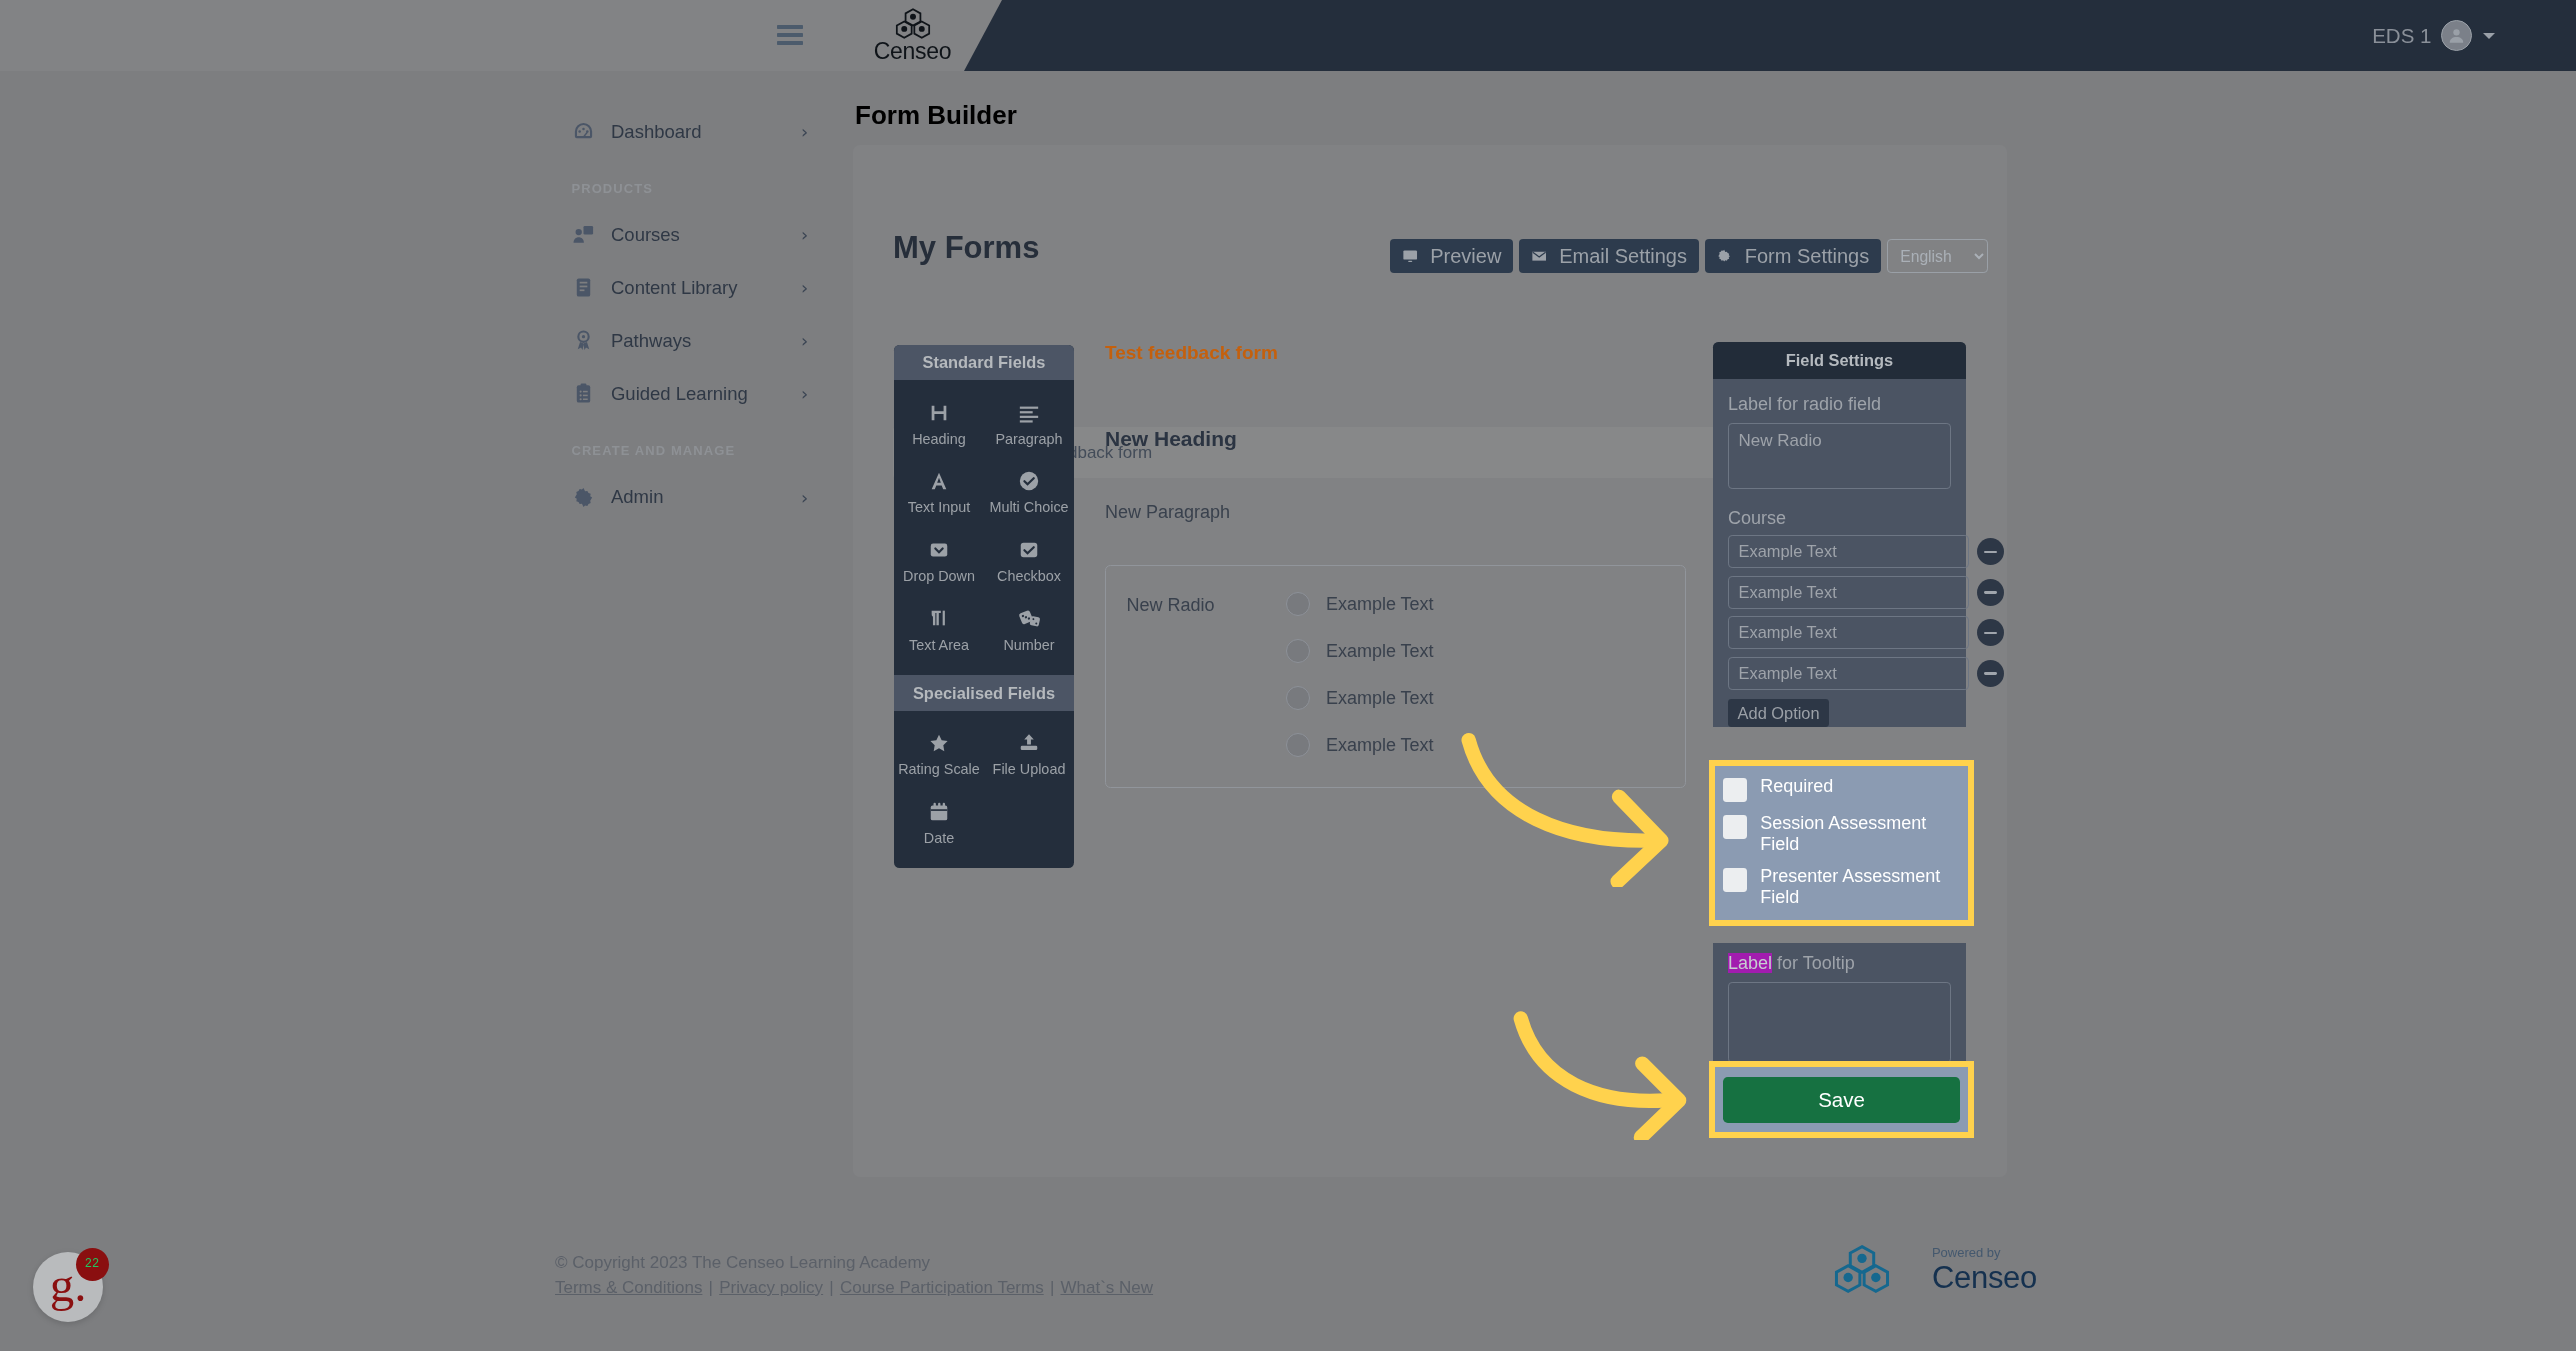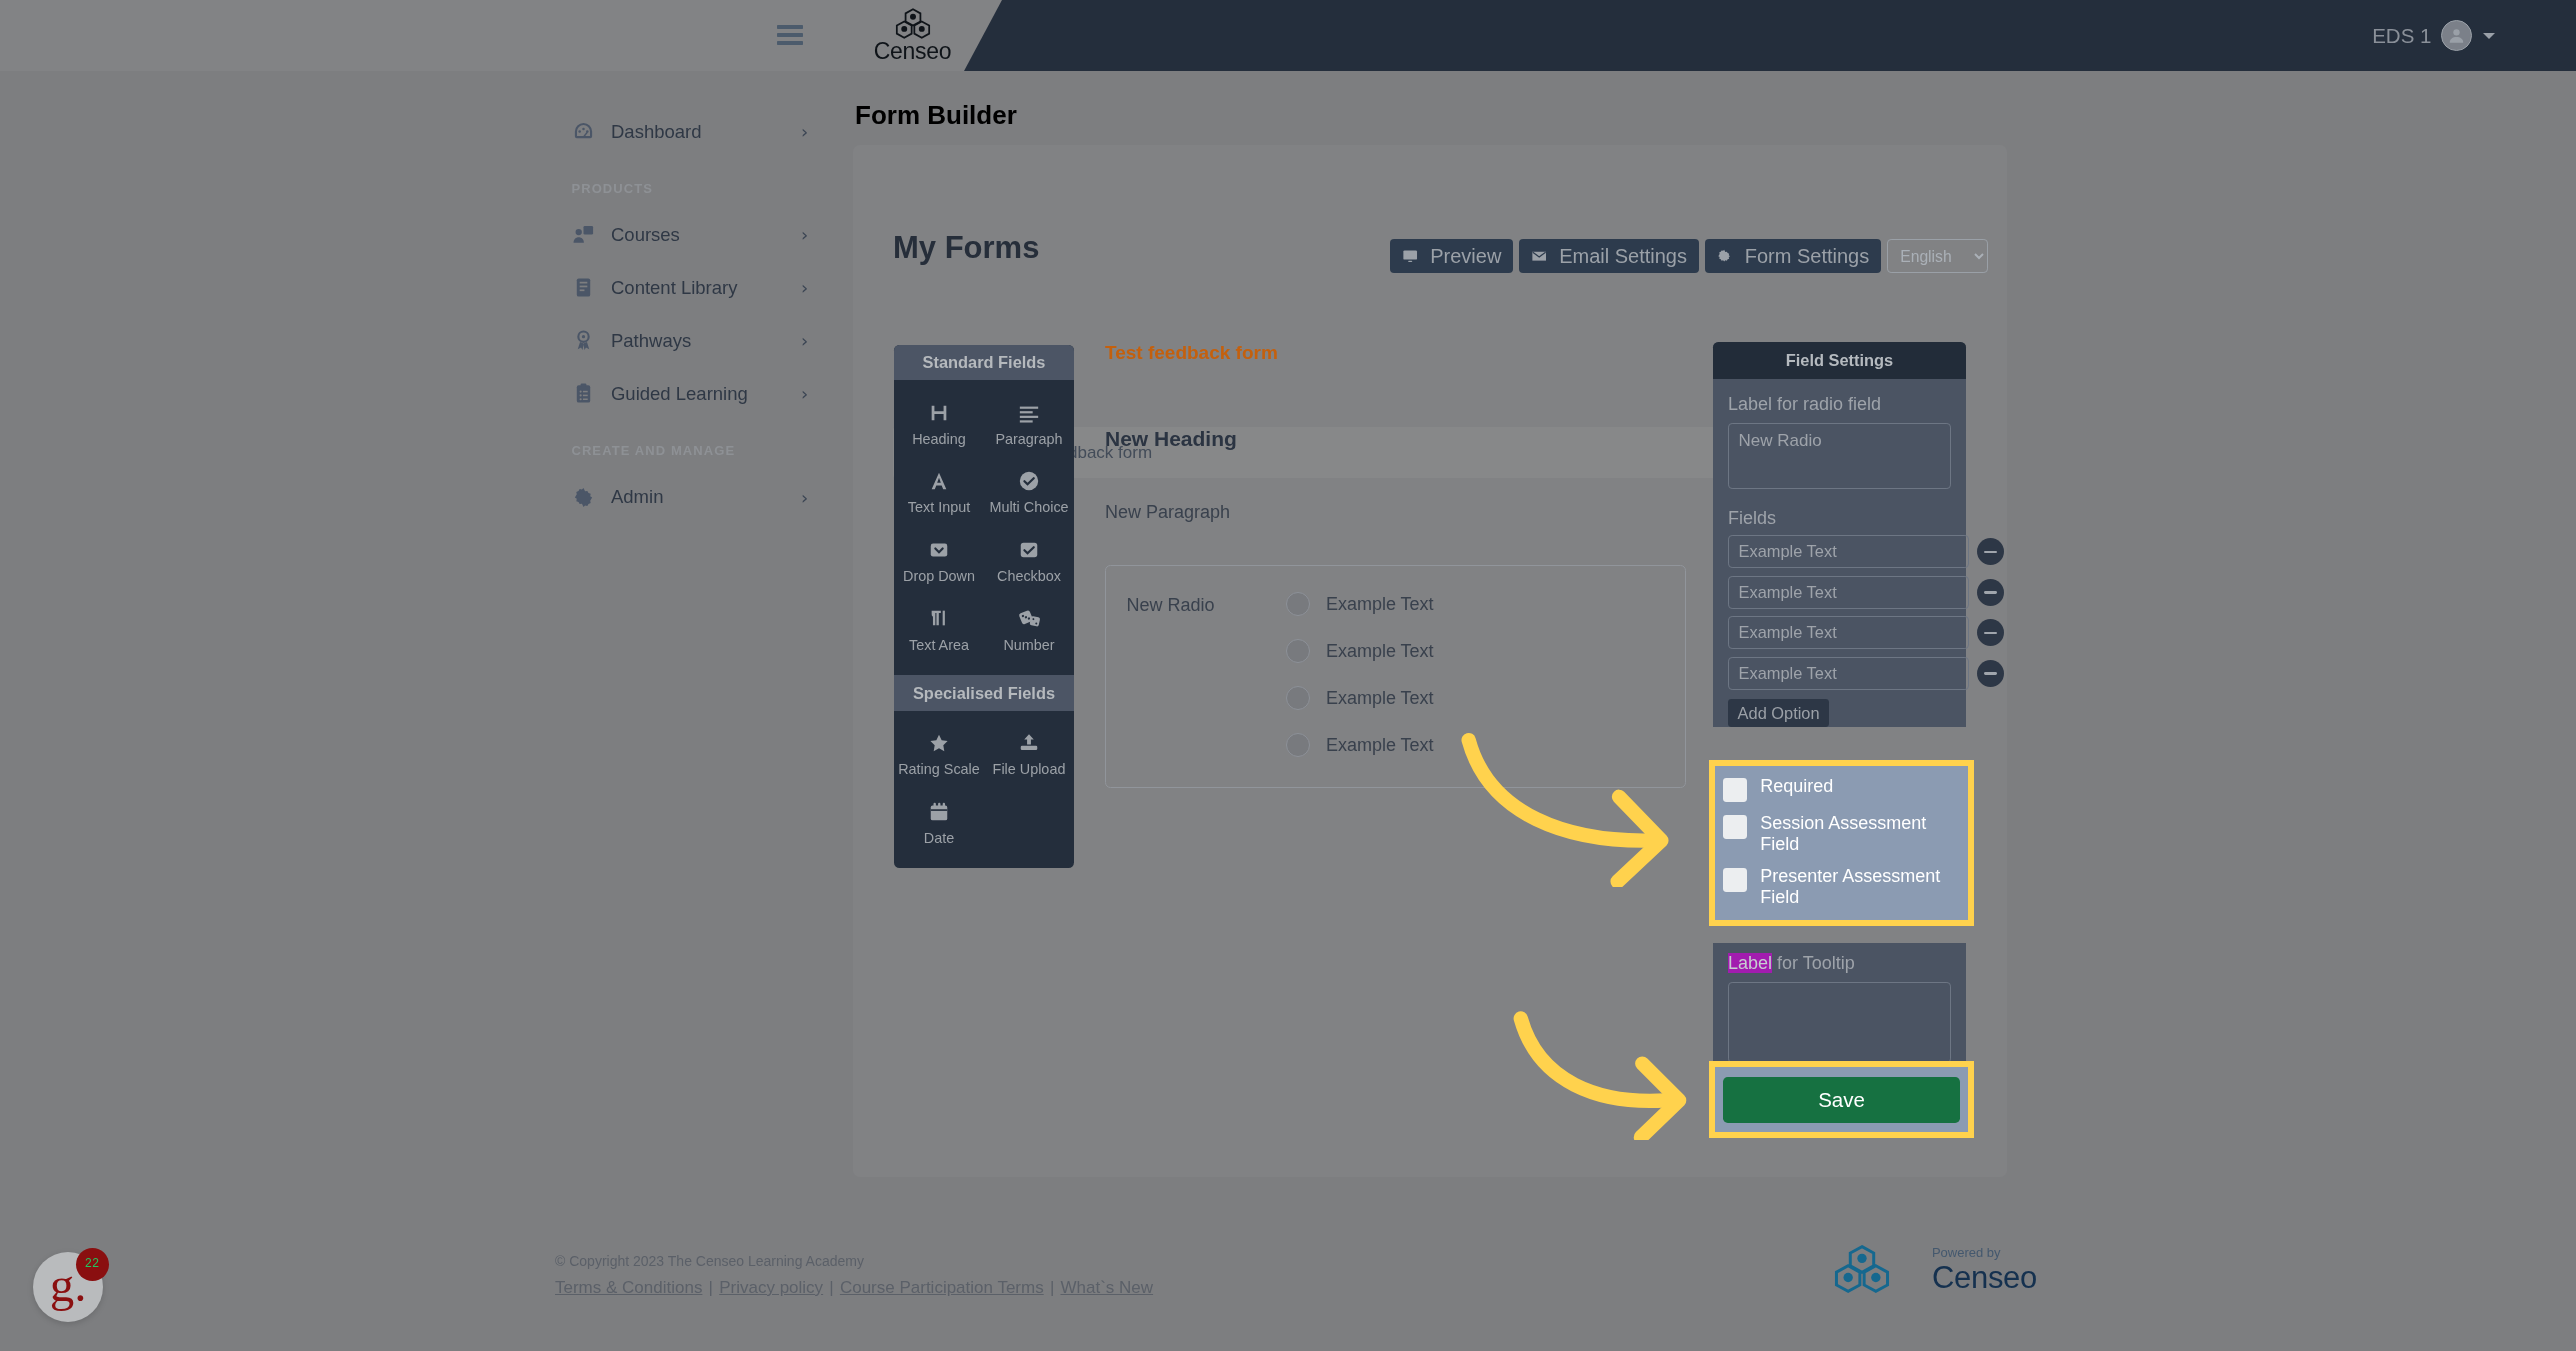--- a/index.html
+++ b/index.html
@@ -514,21 +514,21 @@
     position: absolute;
     left: 0;
     top: 1231px;
     width: 2576px;
     height: 121px;
   }
   #footer-copy {
     position: absolute;
     left: 555px;
     top: 22px;
-    font-size: 14px;
+    font-size: 17px;
     color: #5b6068;
   }
   #footer-links {
     position: absolute;
     left: 555px;
     top: 47px;
     font-size: 17px;
     color: #5b6068;
     display: flex;
     gap: 6.2px;
@@ -938,21 +938,21 @@
     </div>
   </section>
 
   <aside id="field-settings">
     <div id="fs-header">Field Settings</div>
     <div id="fs-body">
 
       <div class="fs-label">Label for radio field</div>
       <textarea class="fs-textarea" style="">New Radio</textarea>
 
-      <div class="fs-section-label">Fields</div>
+      <div class="fs-section-label">Course</div>
 
       <div class="fs-option-row">
         <input class="fs-option-input" type="text" value="Example Text" style="">
         <button class="fs-remove-btn">
             <i></i>
           </button>
       </div>
       <div class="fs-option-row">
         <input class="fs-option-input" type="text" value="Example Text" style="">
         <button class="fs-remove-btn">

